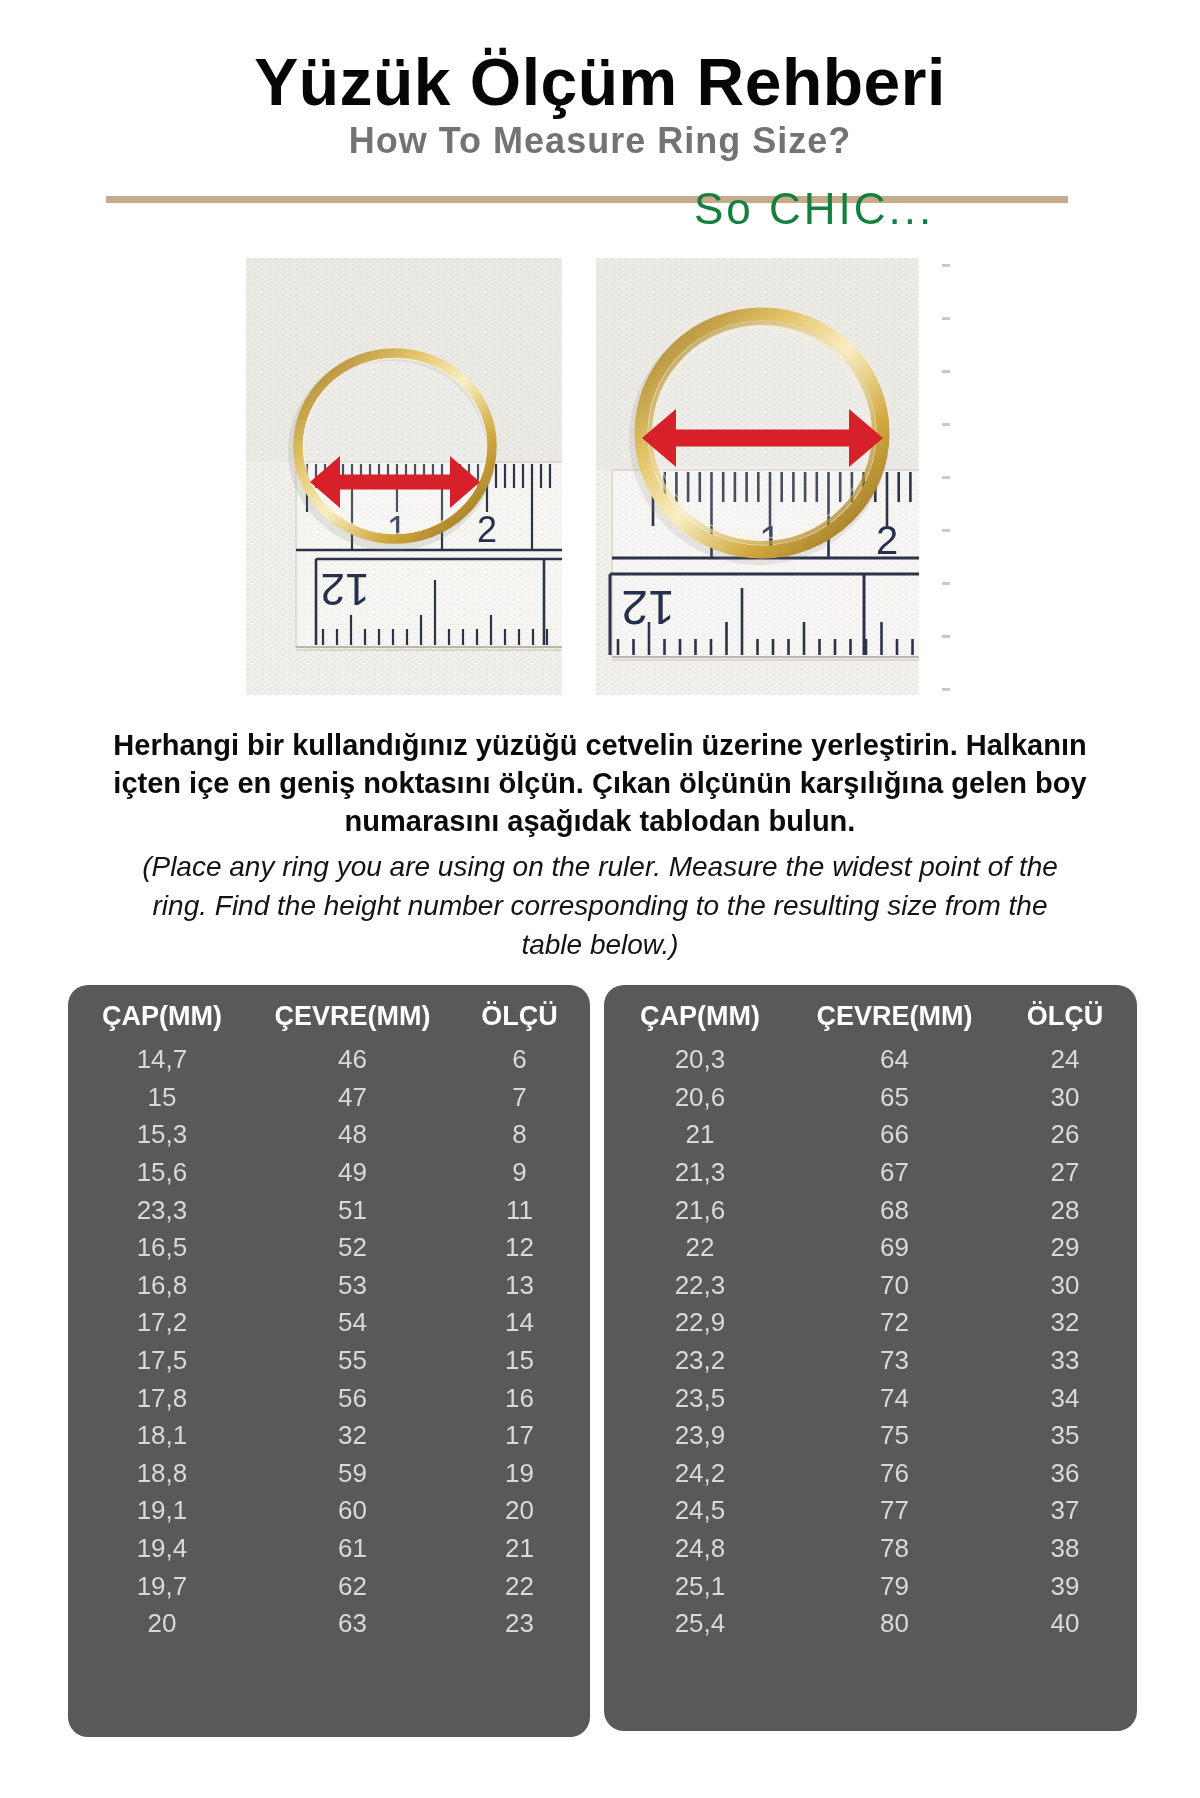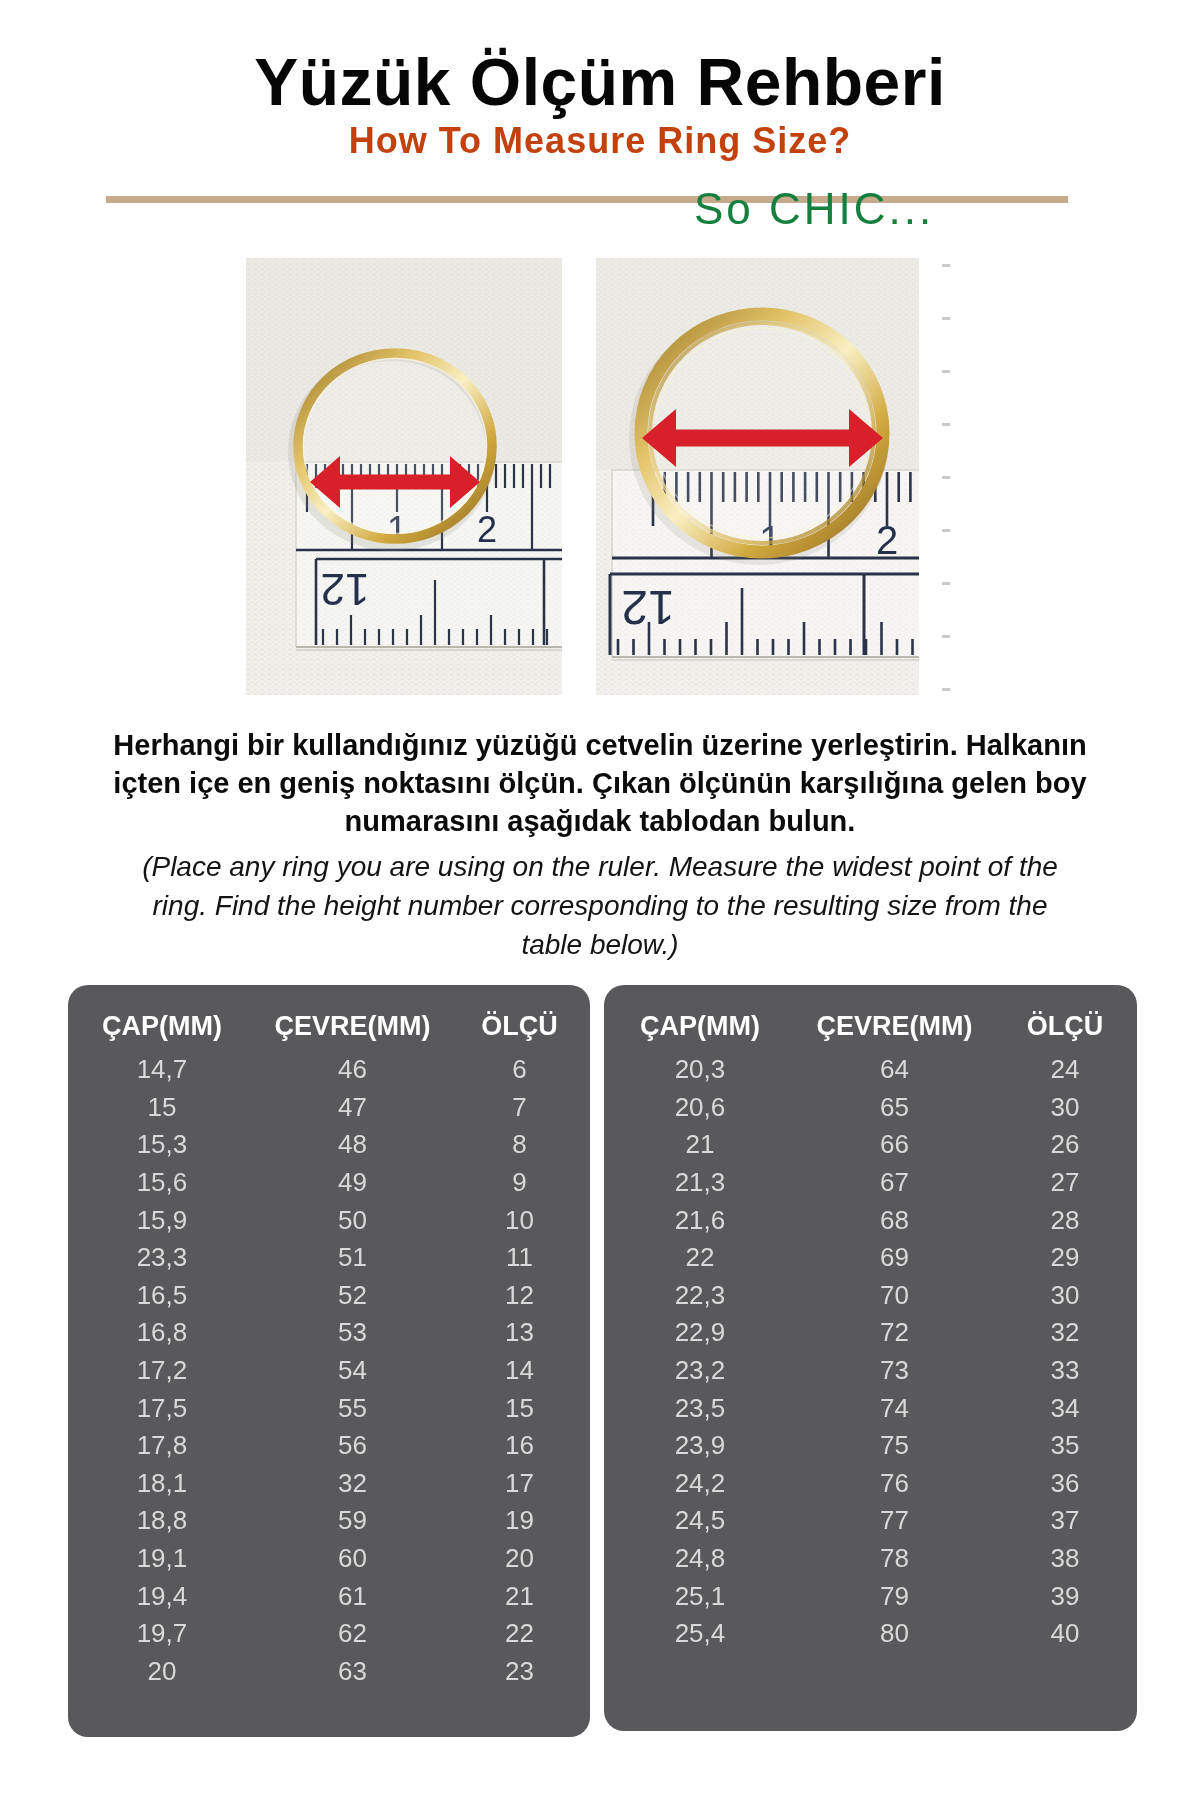--- a/index.html
+++ b/index.html
@@ -2,21 +2,21 @@
 <html><head>
 <meta charset="utf-8">
 <style>
   html,body{margin:0;padding:0;background:#ffffff;}
   .page{position:relative;width:1200px;height:1798px;background:#ffffff;overflow:hidden;
         font-family:"Liberation Sans",sans-serif;}
 
   .title{position:absolute;left:0;top:44px;width:100%;text-align:center;
          font-size:66px;font-weight:700;color:#060606;letter-spacing:0.5px;}
   .subtitle{position:absolute;left:0;top:120px;width:100%;text-align:center;
-            font-size:36px;font-weight:700;color:#c2410c;letter-spacing:1px;}
+            font-size:36px;font-weight:700;color:#737373;letter-spacing:1px;}
   .divider{position:absolute;left:106px;top:196px;width:962px;height:7px;background:#c7a98b;}
   .brand{position:absolute;left:694px;top:184px;width:400px;
          font-size:44px;font-weight:400;color:#15803d;letter-spacing:3px;white-space:nowrap;}
 
   .photo{position:absolute;top:258px;}
   #photo1{left:246px;width:316px;height:437px;}
   #photo2{left:596px;width:323px;height:437px;}
   .photo svg{display:block;width:100%;height:100%;}
 
   .dash-col{position:absolute;left:942px;top:264px;width:10px;height:436px;}
@@ -24,21 +24,21 @@
 
   .turkish{position:absolute;left:0;top:726px;width:100%;text-align:center;
            font-size:29px;font-weight:700;color:#0b0b0b;line-height:38px;}
   .english{position:absolute;left:0;top:847px;width:100%;text-align:center;
            font-size:28px;font-style:italic;font-weight:400;color:#141414;line-height:39px;}
 
   .size-table{position:absolute;top:985px;background:#59595b;border-radius:20px;overflow:hidden;}
   #table-left{left:68px;width:522px;height:752px;}
   #table-right{left:604px;width:533px;height:746px;}
   .t-head{display:grid;grid-template-columns:36% 37% 27%;align-items:center;
-          height:50px;padding-top:16px;color:#ffffff;font-weight:700;font-size:27px;}
+          height:50px;padding-top:6px;color:#ffffff;font-weight:700;font-size:27px;}
   .t-head span{text-align:center;}
   .t-body{display:grid;grid-auto-rows:37.6px;}
   .t-row{display:grid;grid-template-columns:36% 37% 27%;align-items:center;}
   .t-cell{text-align:center;font-size:26px;color:#d9d9d9;font-weight:400;}
 
   .ruler-num{font-family:"Liberation Sans",sans-serif;fill:#25304b;}
 </style>
 </head>
 <body>
 
@@ -274,25 +274,20 @@
           <span class="t-cell">15,3</span>
           <span class="t-cell">48</span>
           <span class="t-cell">8</span>
         </div>
         <div class="t-row">
           <span class="t-cell">15,6</span>
           <span class="t-cell">49</span>
           <span class="t-cell">9</span>
         </div>
         <div class="t-row">
-          <span class="t-cell">15,9</span>
-          <span class="t-cell">50</span>
-          <span class="t-cell">10</span>
-        </div>
-        <div class="t-row">
           <span class="t-cell">23,3</span>
           <span class="t-cell">51</span>
           <span class="t-cell">11</span>
         </div>
         <div class="t-row">
           <span class="t-cell">16,5</span>
           <span class="t-cell">52</span>
           <span class="t-cell">12</span>
         </div>
         <div class="t-row">

